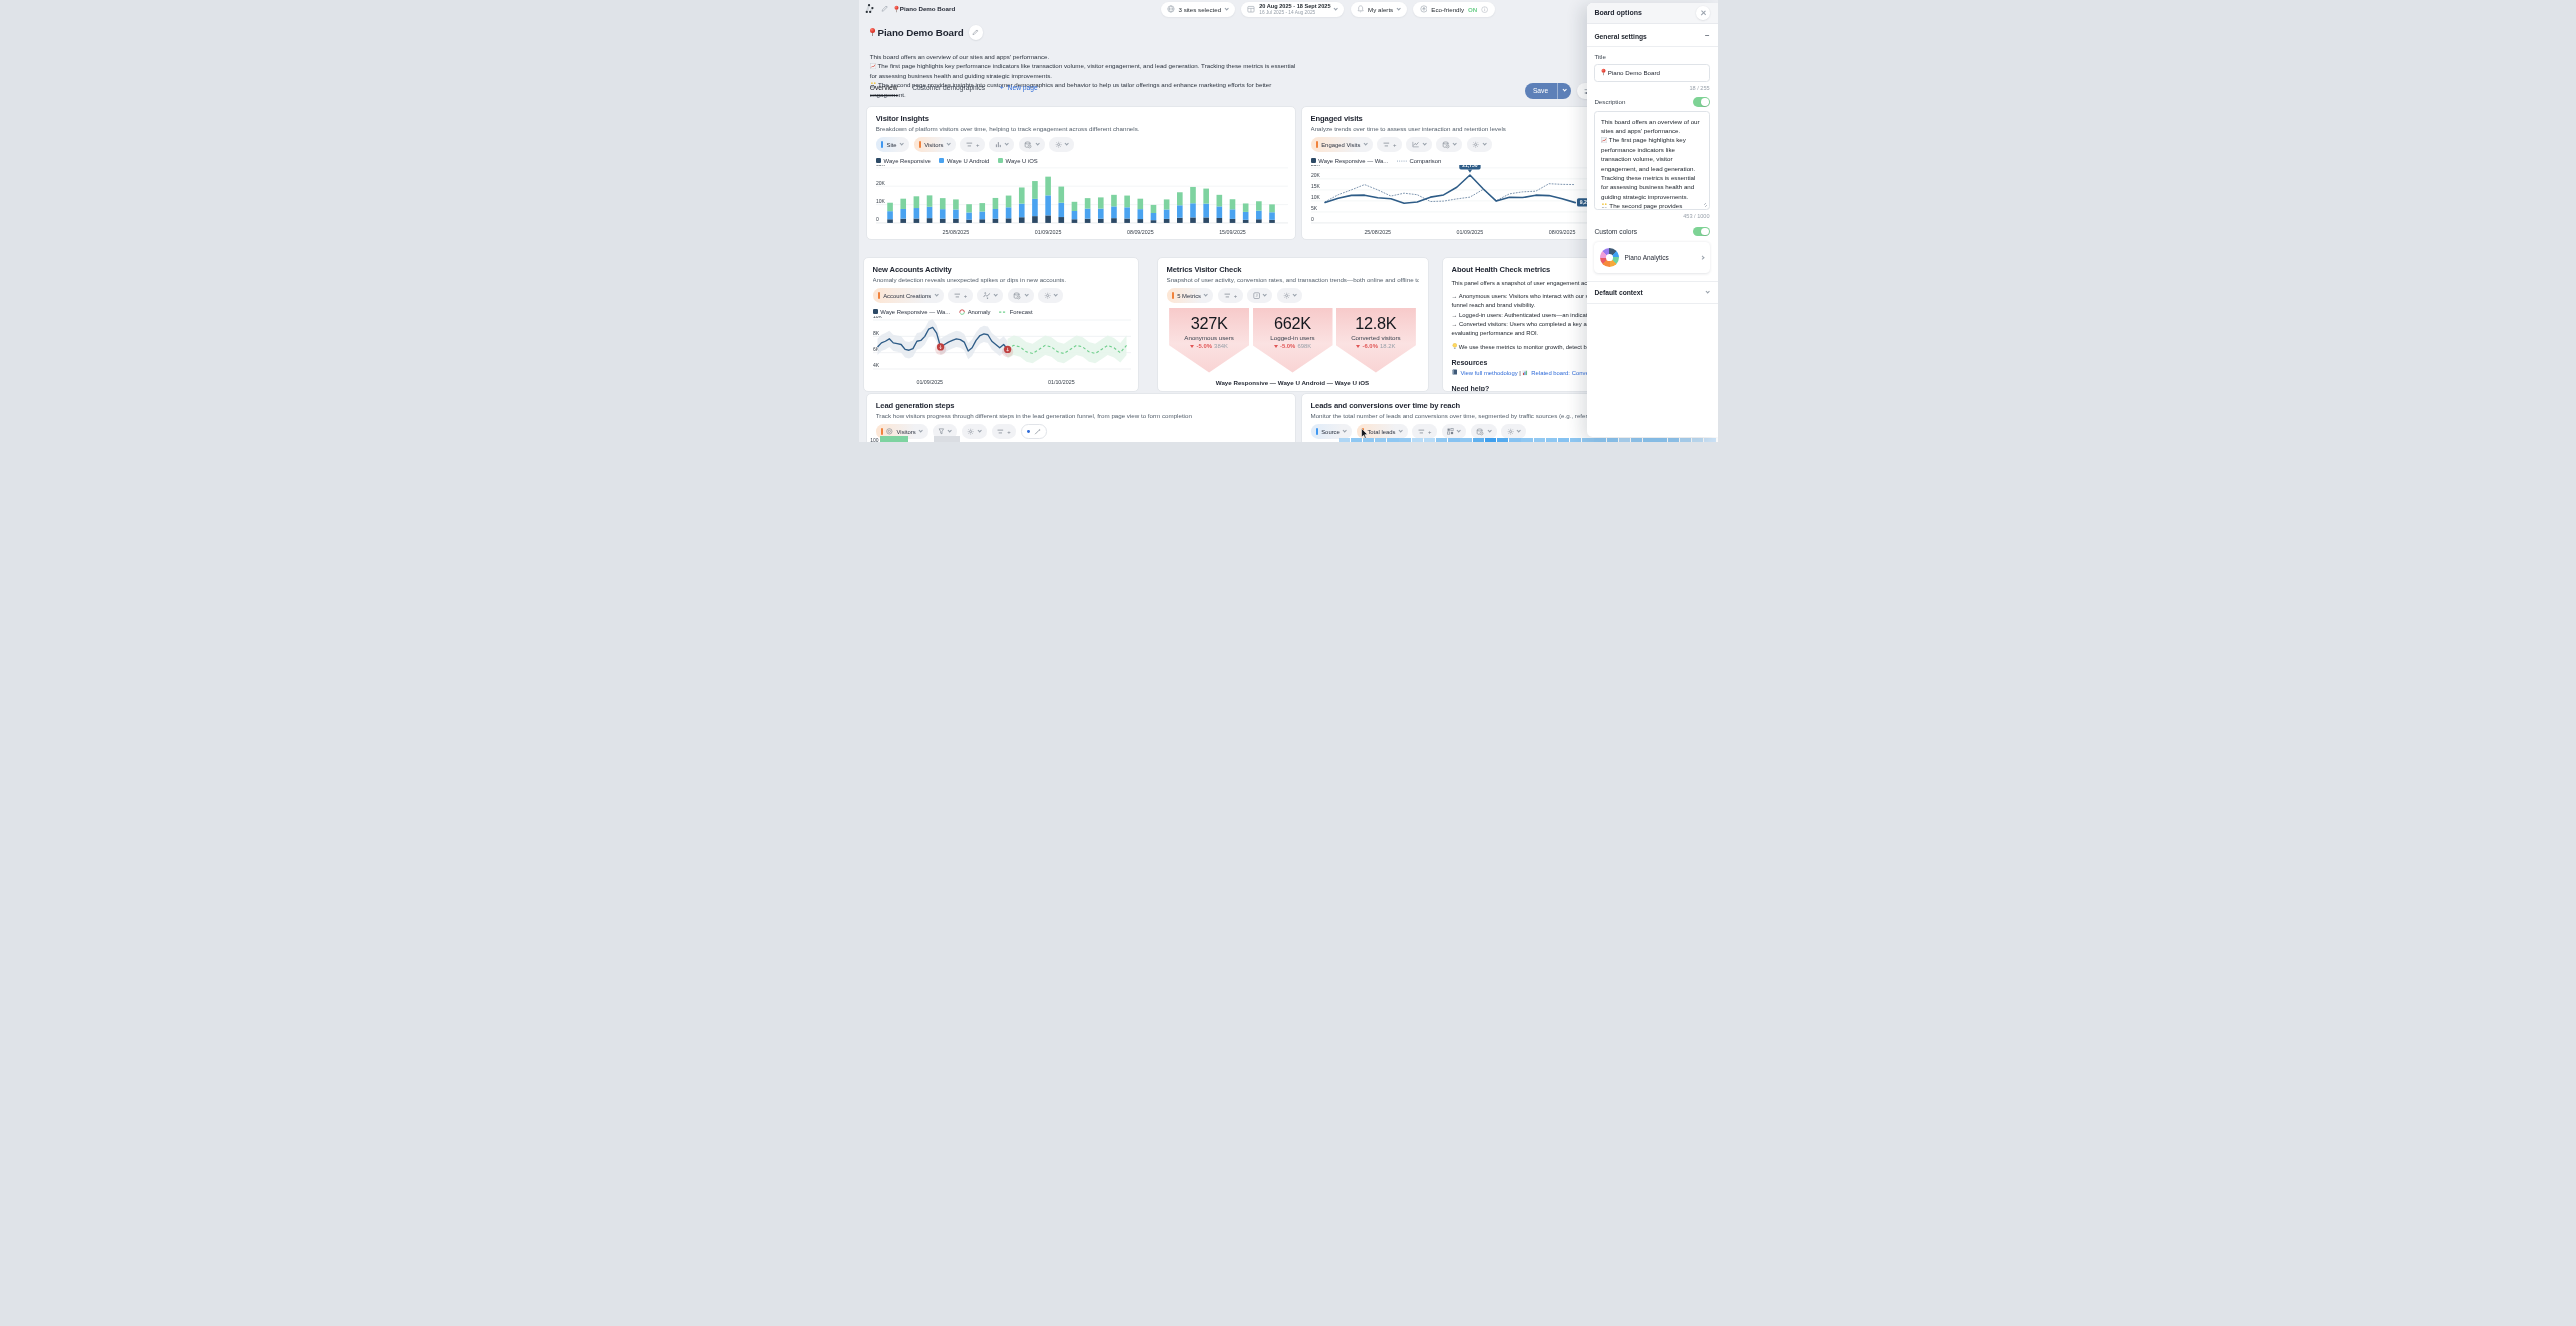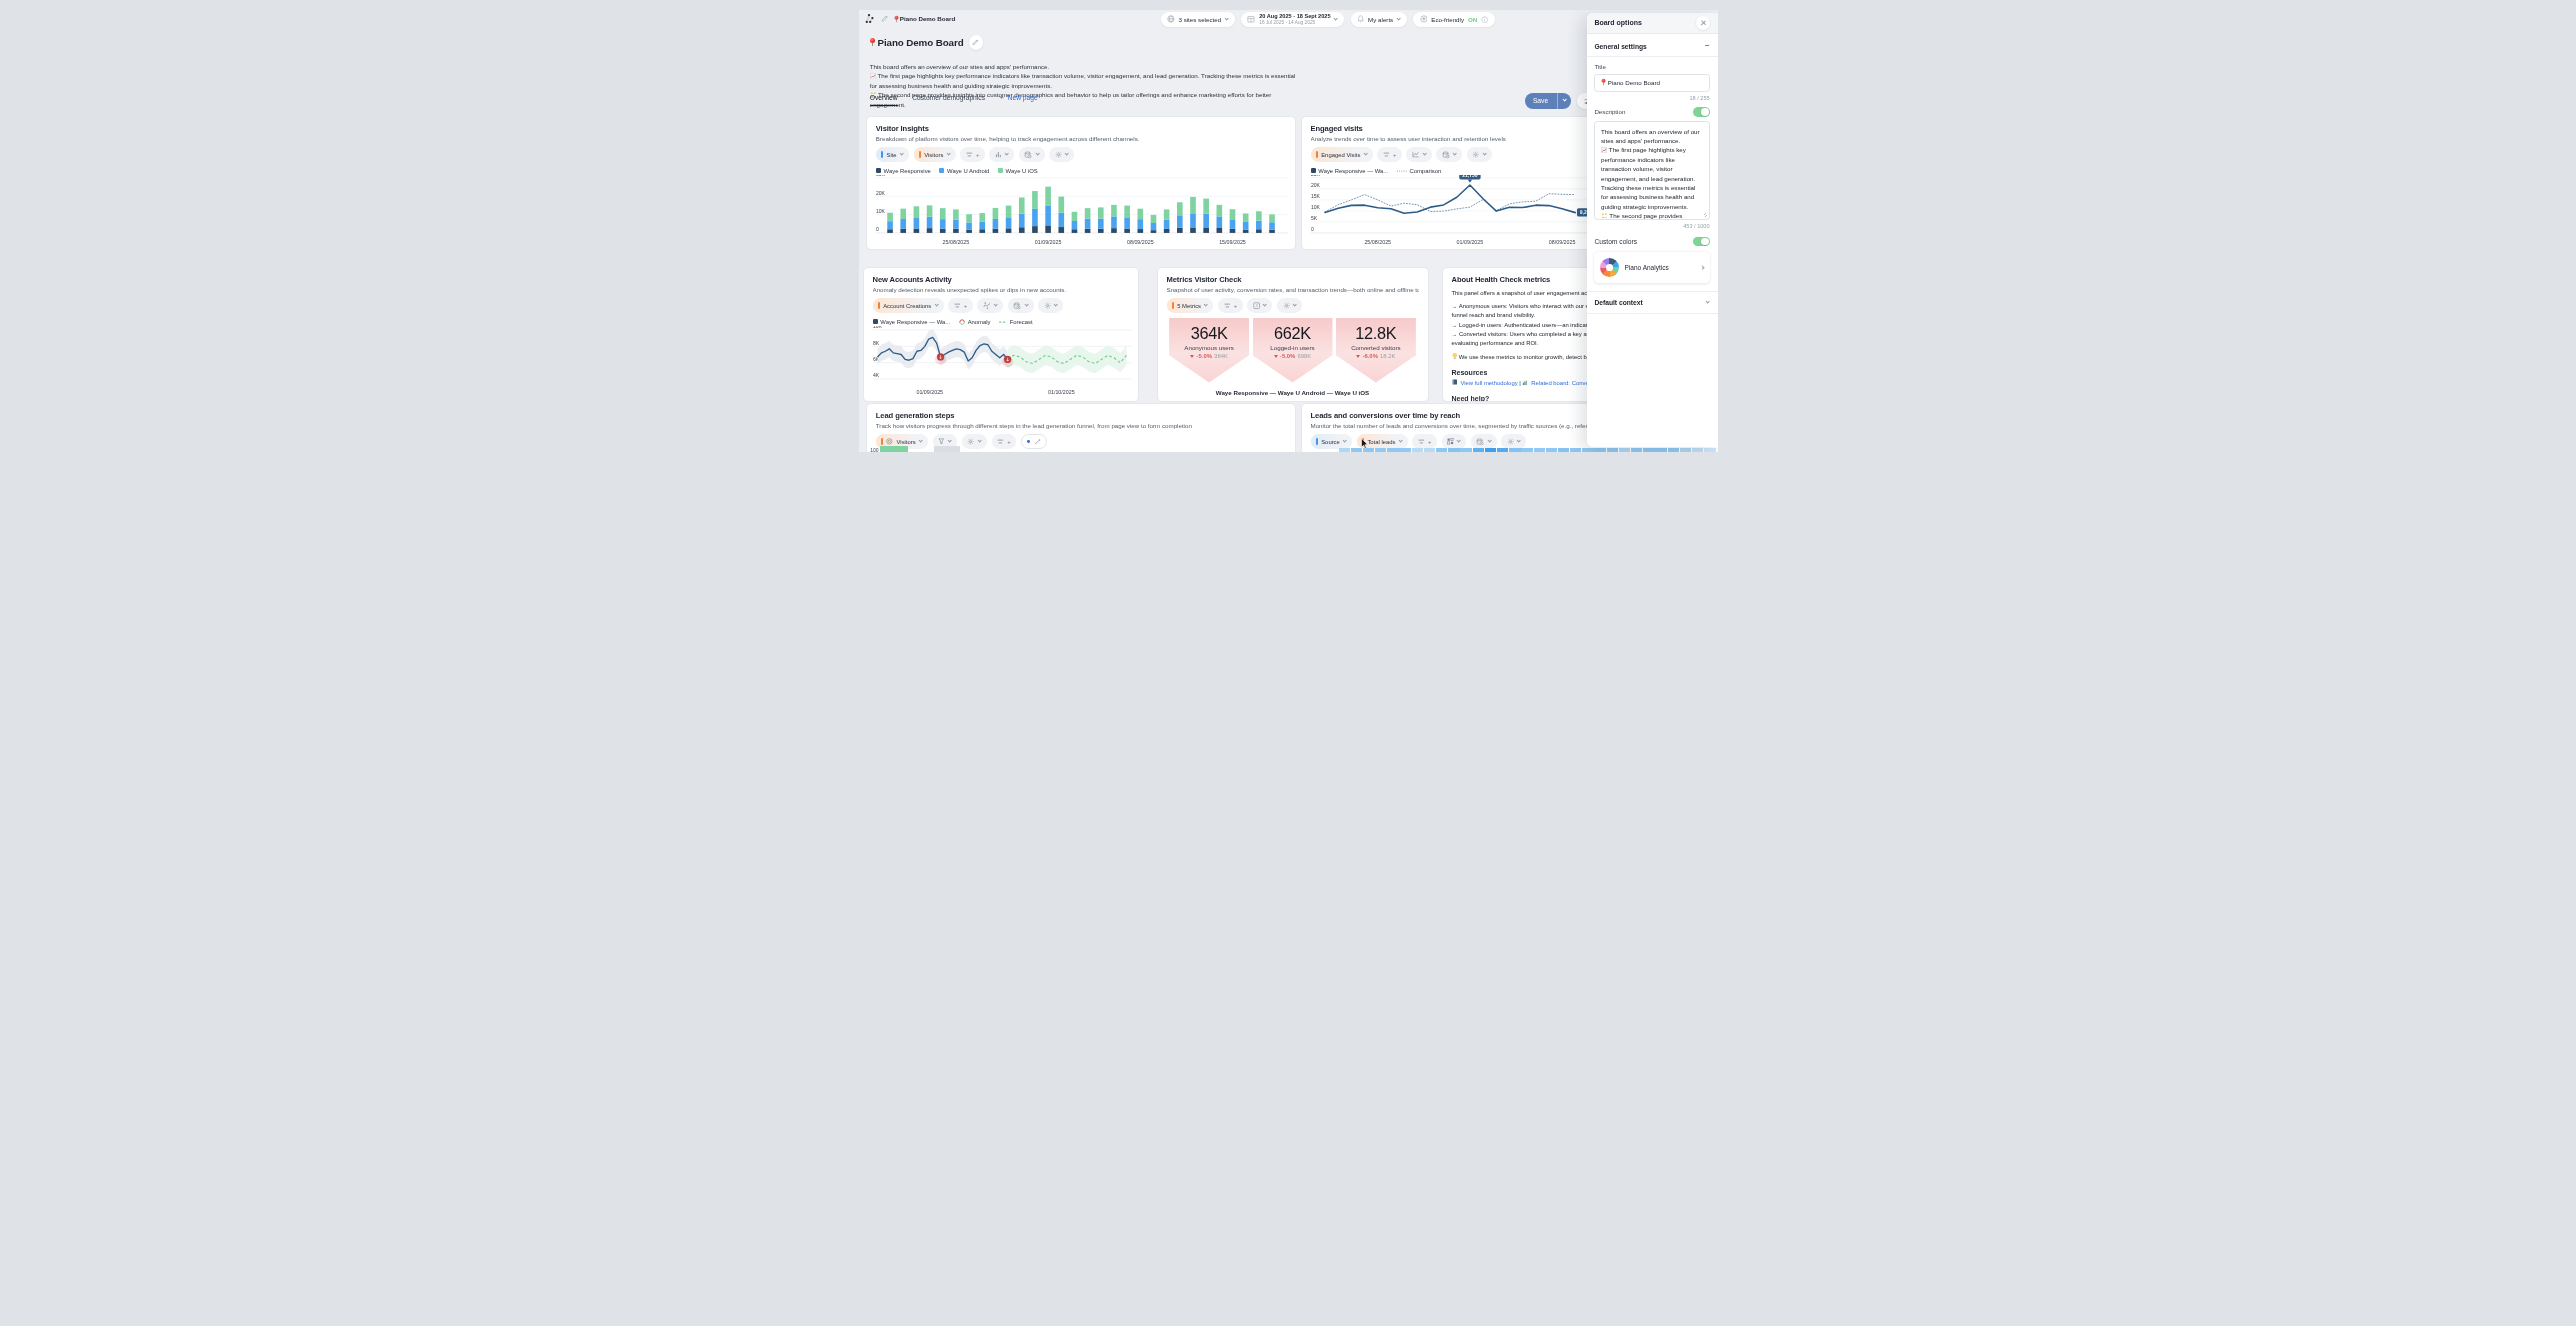--- a/index.html
+++ b/index.html
@@ -1,17 +1,17 @@
 <!DOCTYPE html>
 <html style="font-size:9px"><head>
 <meta charset="utf-8">
 <style>
   *{margin:0;padding:0;box-sizing:border-box}
   html,body{background:#dfe3e8}
-  .screen{position:relative;width:859px;height:442px;margin:10px auto;background:#edeff3;overflow:hidden;
+  .screen{position:relative;width:859px;height:442px;margin:0 auto;background:#edeff3;overflow:hidden;
     font-family:"Liberation Sans",sans-serif;color:#1f2430}
   
   .topbar{position:absolute;left:0;top:0;right:0;height:18px;display:flex;align-items:center;padding:0 5.6px;z-index:5}
   .tb-left{display:flex;align-items:center;gap:5.6px}
   .tb-title{display:flex;align-items:center;gap:2.2px;font-size:6.2px;font-weight:700}
   .tb-center{position:absolute;left:302px;top:1.7px;display:flex;gap:6.7px;align-items:center}
   .wpill{background:#fff;border-radius:7.9px;height:15px;display:flex;align-items:center;gap:3.9px;padding:0 6.2px;
     font-size:6.2px;color:#23292f;box-shadow:0 0.6px 1.7px rgba(25,35,55,.08)}
   .wpill .sub2{line-height:1.15}
   .wpill .sub2 .l1{font-size:5.6px;font-weight:700}
@@ -631,21 +631,21 @@
             <svg width="7.3" height="7.3" viewBox="0 0 14 14">
               <circle cx="7" cy="7" r="2" fill="none" stroke="#7b838e" stroke-width="1.2"></circle>
               <path d="M7 1.5 L7 3 M7 11 L7 12.5 M1.5 7 L3 7 M11 7 L12.5 7 M3.1 3.1 L4.2 4.2 M9.8 9.8 L10.9 10.9 M10.9 3.1 L9.8 4.2 M4.2 9.8 L3.1 10.9" stroke="#7b838e" stroke-width="1.2"></path>
             </svg>
           </span>
           <i class="chev"></i>
         </span>
     </div>
     <div class="kpis">
       <div class="kpi">
-        <div class="v">364K</div>
+        <div class="v">327K</div>
         <div class="l">Anonymous users</div>
         <div class="d">
             <span class="tri"></span>
             <span class="pct">-5.0%</span>
             <span class="cmp">384K</span>
           </div>
       </div>
       <div class="kpi">
         <div class="v">662K</div>
         <div class="l">Logged-in users</div>

